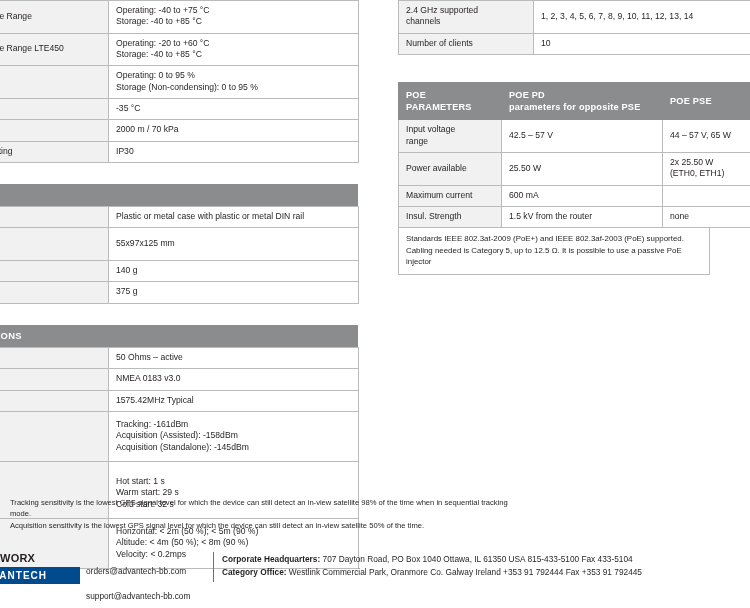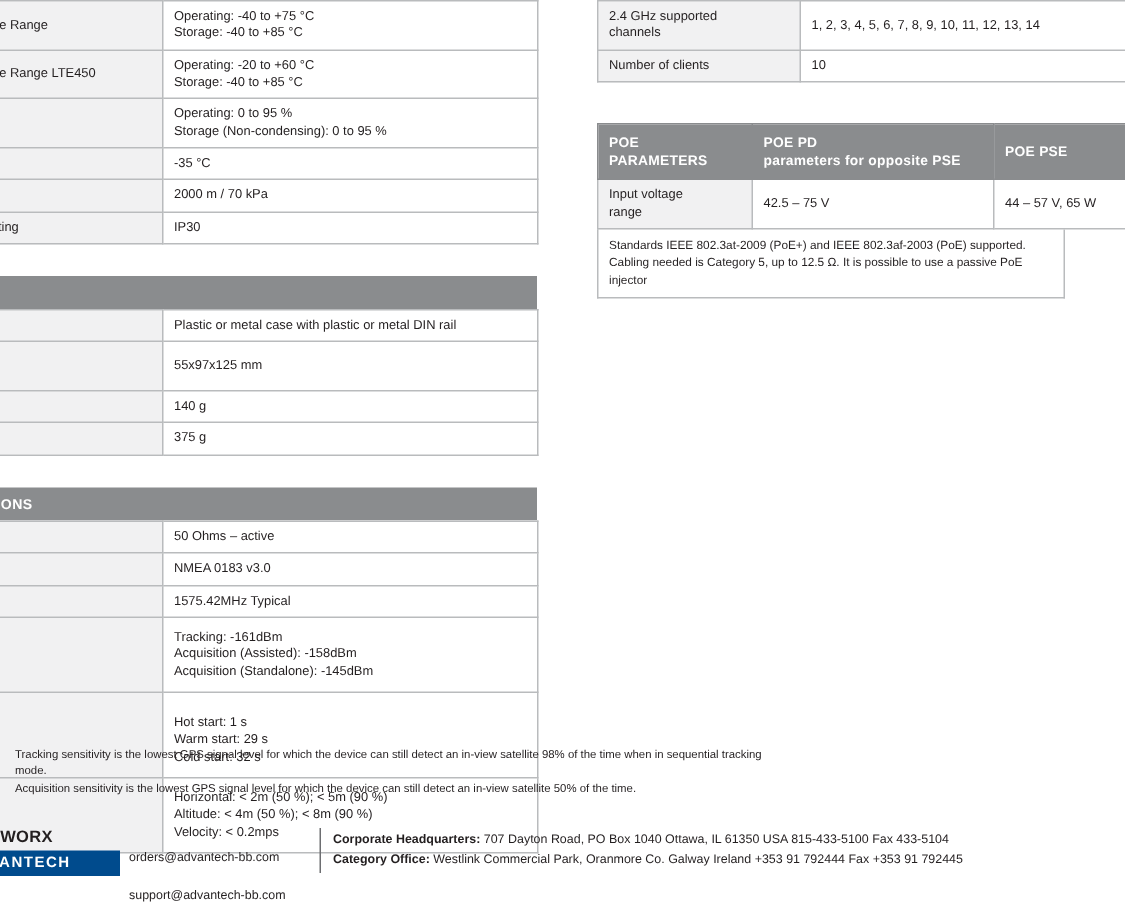--- a/index.html
+++ b/index.html
@@ -302,22 +302,38 @@
       <tbody>
         <tr>
           <td class="hdr">POE PARAMETERS</td>
           <td class="hdr nl">POE PD
 parameters for opposite PSE</td>
           <td class="hdr">POE PSE</td>
         </tr>
         <tr>
           <td class="lbl nl">Input voltage
 range</td>
-          <td>42.5 – 75 V</td>
+          <td>42.5 – 57 V</td>
           <td>44 – 57 V, 65 W</td>
+        </tr>
+        <tr>
+          <td class="lbl">Power available</td>
+          <td>25.50 W</td>
+          <td class="nl">2x 25.50 W
+(ETH0, ETH1)</td>
+        </tr>
+        <tr>
+          <td class="lbl">Maximum current</td>
+          <td>600 mA</td>
+          <td></td>
+        </tr>
+        <tr>
+          <td class="lbl">Insul. Strength</td>
+          <td>1.5 kV from the router</td>
+          <td>none</td>
         </tr>
       </tbody>
     </table>
     <div class="poenote">Standards IEEE 802.3at-2009 (PoE+) and IEEE 802.3af-2003 (PoE) supported.
 Cabling needed is Category 5, up to 12.5 Ω. It is possible to use a passive PoE
 injector</div>
   </div>
 
   <div class="footer">
     <div class="footer-inner">

